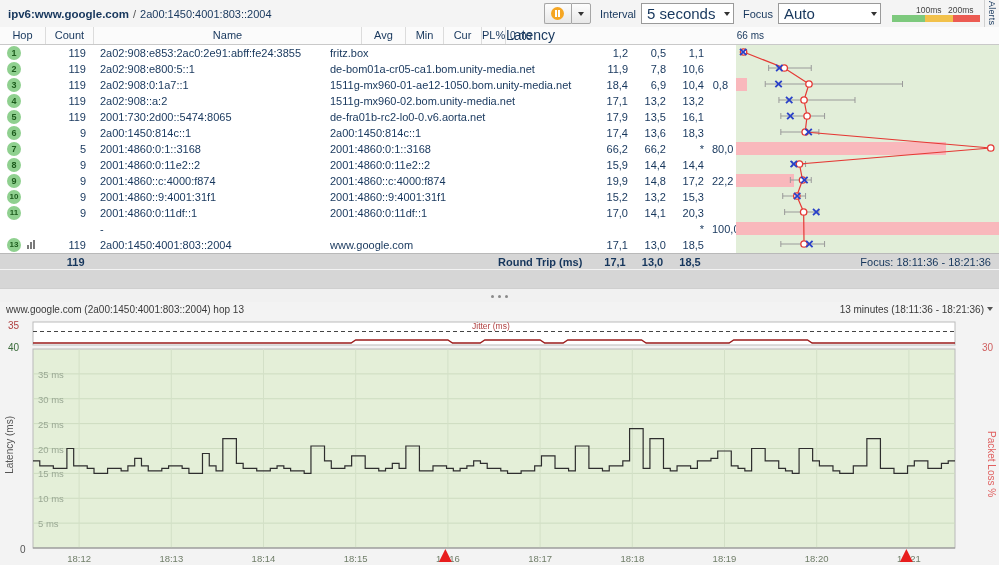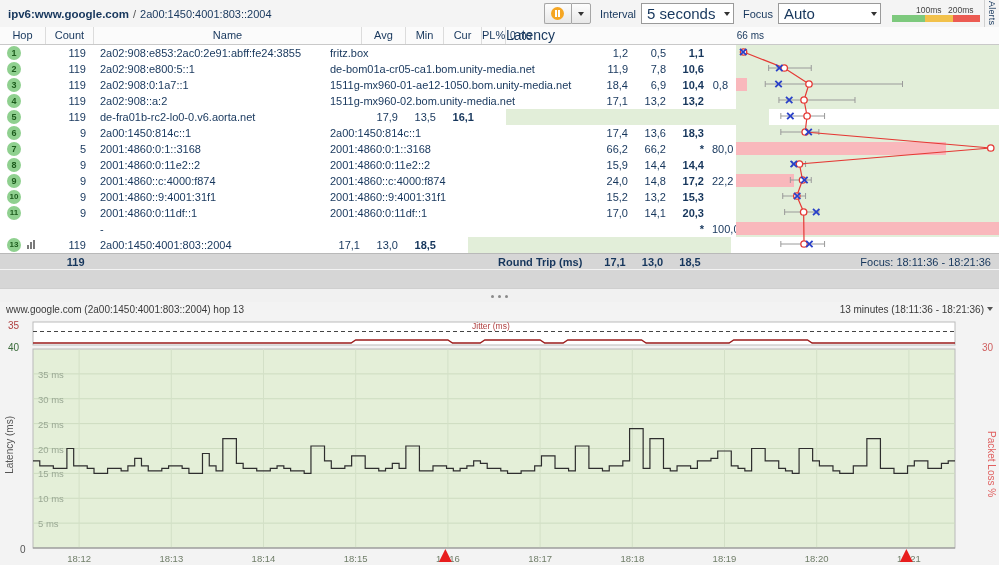--- a/index.html
+++ b/index.html
@@ -84,21 +84,21 @@
     position:absolute;left:7px;top:1px;width:14px;height:14px;border-radius:50%;
     background:#8fd08f;color:#1d5c1d;font-size:9px;font-weight:bold;
     display:flex;align-items:center;justify-content:center;
   }
   .hopbadge.wide{font-size:8px;}
   .barglyph{position:absolute;left:27px;top:3px;width:10px;height:9px;}
   .barglyph i{position:absolute;bottom:0;width:2px;background:#7a7a7a;display:block;}
   .cell.cnt{width:48px;}
   .cell.ip{width:230px;padding-left:6px;}
   .cell.nm{width:268px;padding-left:6px;}
-  .cell.avg{width:44px;} .cell.min{width:38px;} .cell.cur{width:38px;font-weight:bold;} .cell.pl{width:24px;}
+  .cell.avg{width:44px;} .cell.min{width:38px;} .cell.cur{width:38px;} .cell.pl{width:24px;}
   .cell.lat{width:263px;height:16px;position:relative;background:#e2eed9;}
   .plband{position:absolute;left:0;top:1px;height:13px;background:#f9b8bc;}
 
   
   .latsvg{position:absolute;left:736px;top:44px;width:263px;height:211px;pointer-events:none;}
 
   .totalrow{
     display:flex;height:15px;align-items:center;font-size:11px;font-weight:bold;
     background:#d6d6d6;color:#16365c;border-top:1px solid #b9b9b9;
   }
@@ -260,20 +260,21 @@
           <div class="cell min num">13,2</div>
           <div class="cell cur num">13,2</div>
           <div class="cell pl num"></div>
           <div class="cell lat"></div>
         </div>
         <div class="row">
           <div class="cell hopc">
             <span class="hopbadge">5</span>
           </div>
           <div class="cell cnt num">119</div>
+          <div class="cell ip">2001:730:2d00::5474:8065</div>
           <div class="cell nm">de-fra01b-rc2-lo0-0.v6.aorta.net</div>
           <div class="cell avg num">17,9</div>
           <div class="cell min num">13,5</div>
           <div class="cell cur num">16,1</div>
           <div class="cell pl num"></div>
           <div class="cell lat"></div>
         </div>
         <div class="row">
           <div class="cell hopc">
             <span class="hopbadge">6</span>
@@ -315,21 +316,21 @@
           <div class="cell pl num"></div>
           <div class="cell lat"></div>
         </div>
         <div class="row">
           <div class="cell hopc">
             <span class="hopbadge">9</span>
           </div>
           <div class="cell cnt num">9</div>
           <div class="cell ip">2001:4860::c:4000:f874</div>
           <div class="cell nm">2001:4860::c:4000:f874</div>
-          <div class="cell avg num">24,0</div>
+          <div class="cell avg num">19,9</div>
           <div class="cell min num">14,8</div>
           <div class="cell cur num">17,2</div>
           <div class="cell pl num">22,2</div>
           <div class="cell lat">
             <div class="plband" style="width: 58px;"></div>
           </div>
         </div>
         <div class="row">
           <div class="cell hopc">
             <span class="hopbadge wide">10</span>
@@ -373,20 +374,21 @@
           <div class="cell hopc">
             <span class="hopbadge wide">13</span>
             <span class="barglyph">
               <i style="left: 0px; height: 4px;"></i>
               <i style="left: 3px; height: 7px;"></i>
               <i style="left: 6px; height: 9px;"></i>
             </span>
           </div>
           <div class="cell cnt num">119</div>
           <div class="cell ip">2a00:1450:4001:803::2004</div>
+          <div class="cell nm">www.google.com</div>
           <div class="cell avg num">17,1</div>
           <div class="cell min num">13,0</div>
           <div class="cell cur num">18,5</div>
           <div class="cell pl num"></div>
           <div class="cell lat"></div>
         </div>
       </div>
 
     <div class="totalrow">
       <div class="cell hopc"></div>

